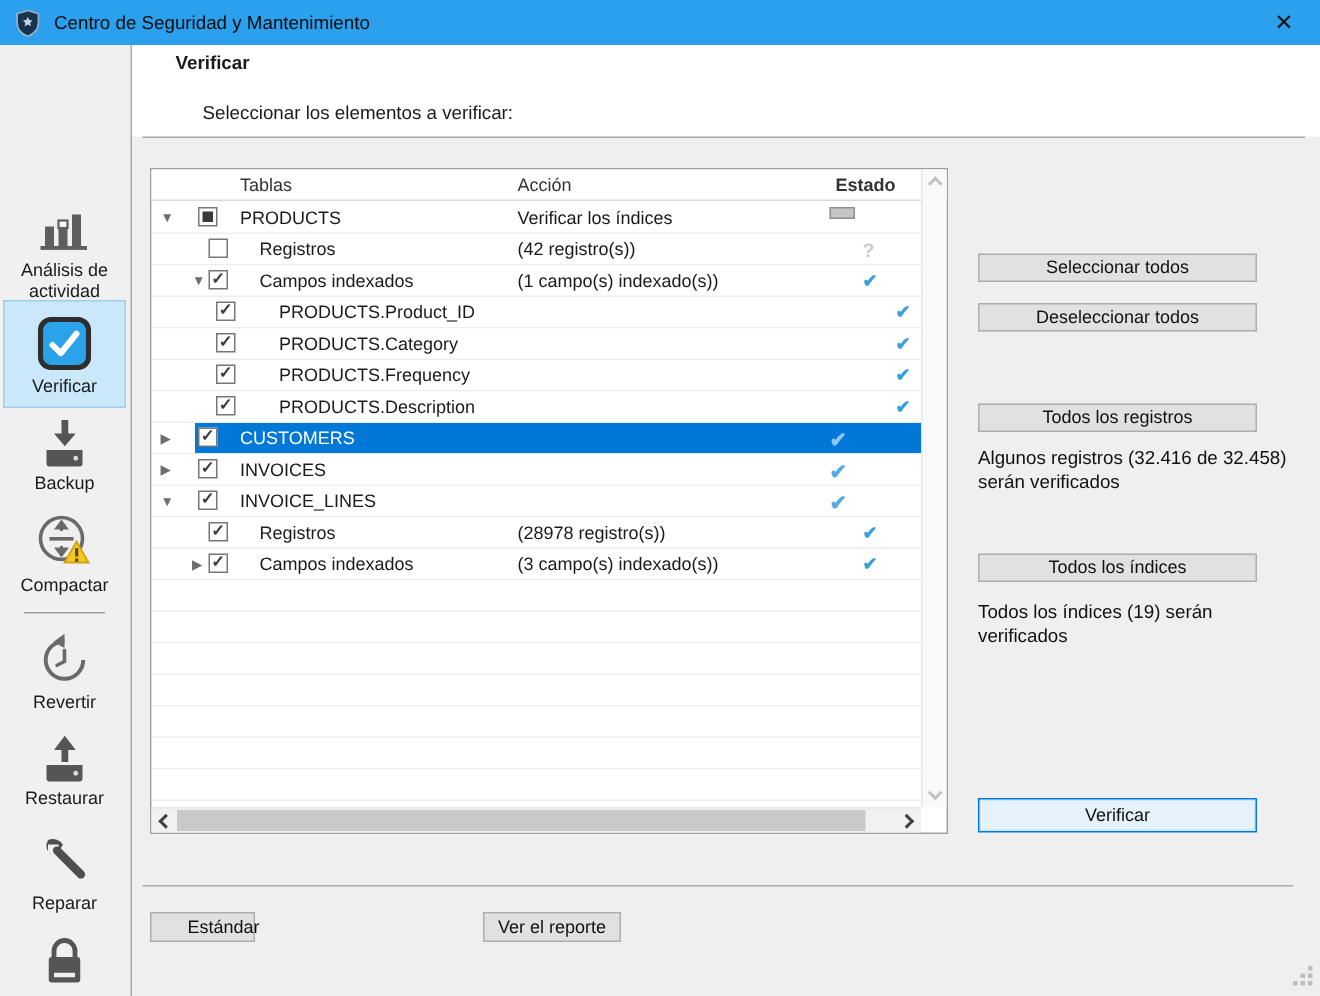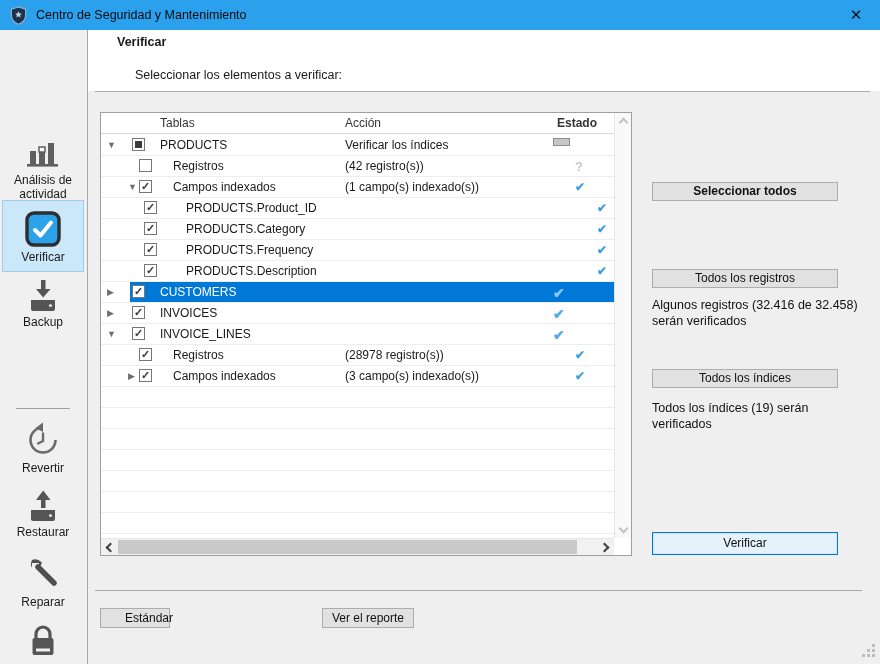--- a/index.html
+++ b/index.html
@@ -56,21 +56,21 @@
   .chev.up { top:6px; transform:rotate(45deg); }
   .chev.down { bottom:6px; transform:rotate(225deg); }
   .hscroll { position:absolute; left:0; right:17px; bottom:0; height:17px; background:#f1f1f1; border-top:1px solid #e6e6e6; }
   .harrow { position:absolute; top:5px; width:7px; height:7px; border-left:2px solid #3f3f3f; border-top:2px solid #3f3f3f; }
   .harrow.left { left:6px; transform:rotate(-45deg); }
   .harrow.right { right:6px; transform:rotate(135deg); }
   .hthumb { position:absolute; left:17px; right:37px; top:1px; bottom:1px; background:#c9c9c9; }
 
   
   .btn { position:absolute; width:186px; height:19px; background:#e1e1e1; border:1px solid #adadad; font-family:"Liberation Sans",sans-serif; font-size:12px; color:#111; text-align:center; line-height:17px; }
-  #btn-select-all { left:564px; top:152px;font-weight:bold; }
+  #btn-select-all { left:564px; top:139px; }
   #btn-deselect-all { left:564px; top:172px; }
   #btn-all-records { left:564px; top:239px; }
   #btn-all-indexes { left:564px; top:339px; }
   #btn-verify { left:564px; top:502px; height:23px; background:#e5f1fb; border:1px solid #0078d7; box-shadow:inset 0 0 0 1px #cfe6f7; line-height:21px; }
   .side-text { position:absolute; left:564px; width:210px; font-size:12.5px; line-height:1.3; color:#111; }
   #txt-records { top:267px; }
   #txt-indexes { top:370px; }
 
   
   #btn-standard { left:12px; top:578px; width:70px; height:20px;padding-left:24px; }
@@ -118,20 +118,32 @@
     <div class="side-item" style="top:248px;">
       <svg class="side-icon" width="40" height="36" viewBox="0 0 40 36">
         <rect x="18" y="2" width="4.5" height="10" fill="#555"></rect>
         <path d="M13 11 H27.5 L20.2 19.5 Z" fill="#555"></path>
         <path d="M8 22 H32 V31 a2 2 0 0 1 -2 2 H10 a2 2 0 0 1 -2 -2 Z" fill="#555"></path>
         <circle cx="27.5" cy="27.5" r="1.6" fill="#ddd"></circle>
       </svg>
       <div class="lbl">Backup</div>
     </div>
 
+    <div class="side-item" style="top:310px;">
+      <svg class="side-icon" width="44" height="42" viewBox="0 0 44 42">
+        <circle cx="20" cy="19" r="14" fill="none" stroke="#6a6a6a" stroke-width="2.4"></circle>
+        <path d="M20 8 V14 M20 8 l-3 4 h6 Z" stroke="#6a6a6a" stroke-width="2" fill="#6a6a6a"></path>
+        <path d="M20 30 V24 M20 30 l-3 -4 h6 Z" stroke="#6a6a6a" stroke-width="2" fill="#6a6a6a"></path>
+        <rect x="12" y="18" width="16" height="2.4" fill="#6a6a6a"></rect>
+        <path d="M30 21 L38 35 H22 Z" fill="#f6c81c" stroke="#cfa40e" stroke-width="1.2"></path>
+        <rect x="29" y="25.5" width="2.2" height="5.5" fill="#5a4a00"></rect>
+        <rect x="29" y="32.3" width="2.2" height="2.2" fill="#5a4a00"></rect>
+      </svg>
+      <div class="lbl">Compactar</div>
+    </div>
 
     <div class="side-divider" style="top:378px;"></div>
 
     <div class="side-item" style="top:390px;">
       <svg class="side-icon" width="40" height="40" viewBox="0 0 40 40">
         <path d="M32.5 20 A12.5 12.5 0 1 1 20 7.5" fill="none" stroke="#6a6a6a" stroke-width="2.6"></path>
         <path d="M20 2.5 L20 12 L12.5 8 Z" fill="#6a6a6a"></path>
         <path d="M20 13.5 V21 L15 23.5" fill="none" stroke="#6a6a6a" stroke-width="2.4" stroke-linecap="round"></path>
       </svg>
       <div class="lbl">Revertir</div>
@@ -285,20 +297,21 @@
         <span class="chev down"></span>
       </div>
       <div class="hscroll">
         <span class="harrow left"></span>
         <div class="hthumb"></div>
         <span class="harrow right"></span>
       </div>
     </div>
 
     <button class="btn" id="btn-select-all">Seleccionar todos</button>
+    <button class="btn" id="btn-deselect-all">Deseleccionar todos</button>
     <button class="btn" id="btn-all-records">Todos los registros</button>
     <div class="side-text" id="txt-records">Algunos registros (32.416 de 32.458) serán verificados</div>
     <button class="btn" id="btn-all-indexes">Todos los índices</button>
     <div class="side-text" id="txt-indexes">Todos los índices (19) serán verificados</div>
     <button class="btn" id="btn-verify">Verificar</button>
 
     <div class="sep2"></div>
     <button class="btn" id="btn-standard">Estándar</button>
     <button class="btn" id="btn-report">Ver el reporte</button>
 

